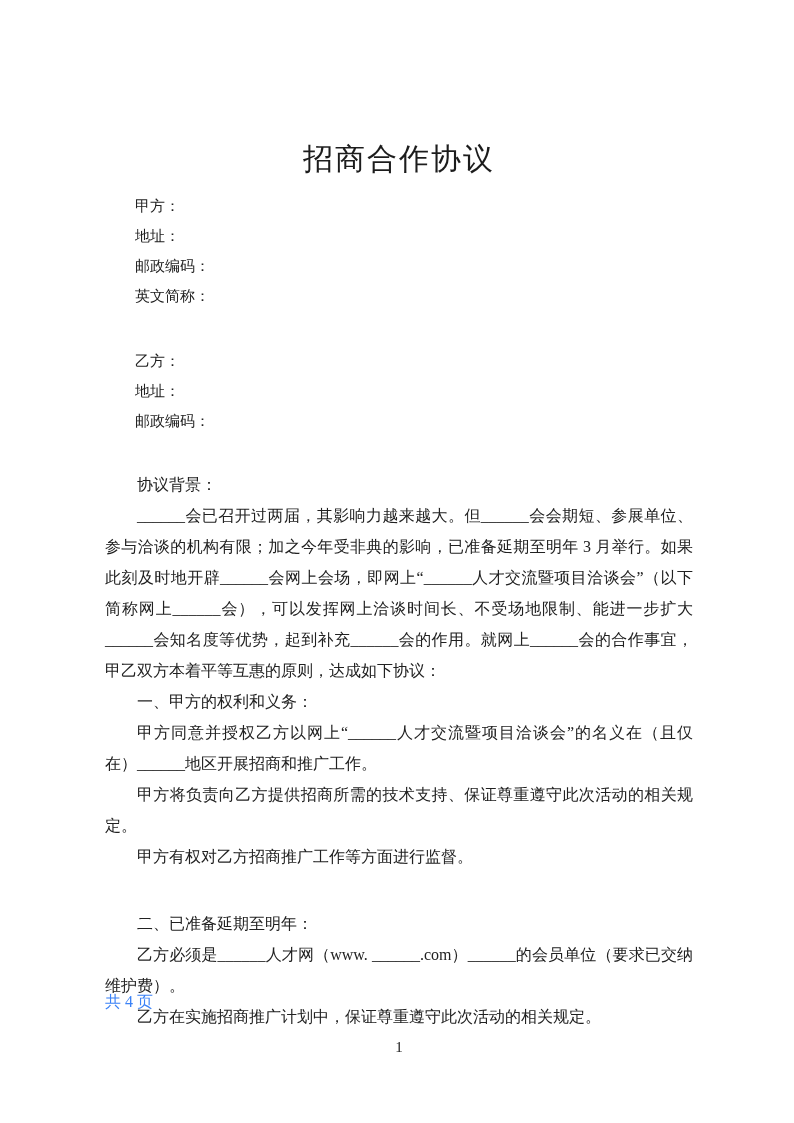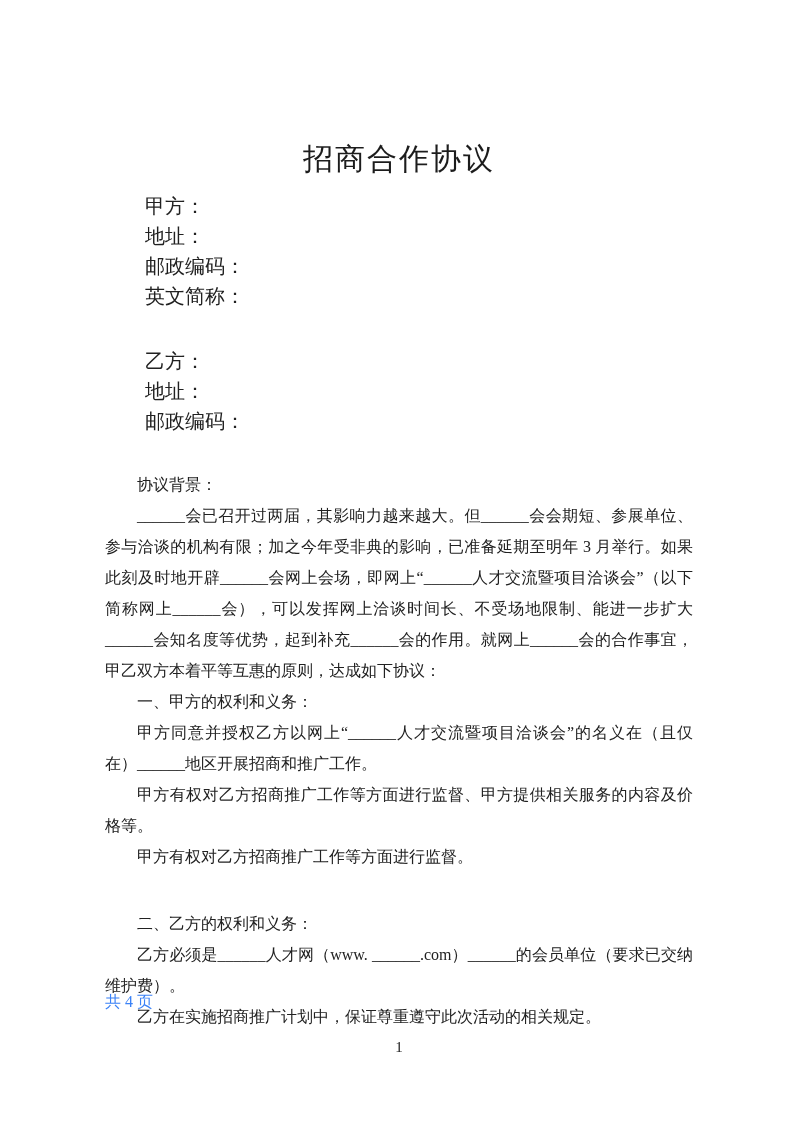--- a/index.html
+++ b/index.html
@@ -24,21 +24,21 @@
     font-size: 30px;
     font-weight: 400;
     line-height: 38px;
     text-align: center;
     letter-spacing: 2px;
     color: #1c1c1c;
   }
   .field-block { margin-top: 13px; }
   .field-block.party-b { margin-top: 35px; }
   .field {
-    font-size: 20px;
+    font-size: 15px;
     line-height: 30px;
     text-indent: 2em;
     white-space: pre;
   }
   .para {
     font-size: 16px;
     line-height: 31px;
     text-indent: 2em;
     text-align: justify;
     color: #212121;
@@ -79,24 +79,24 @@
       <p class="field">乙方：</p>
       <p class="field">地址：</p>
       <p class="field">邮政编码：</p>
     </div>
 
     <p class="para bg-heading">协议背景：</p>
     <p class="para">______会已召开过两届，其影响力越来越大。但______会会期短、参展单位、参与洽谈的机构有限；加之今年受非典的影响，已准备延期至明年 3 月举行。如果此刻及时地开辟______会网上会场，即网上“______人才交流暨项目洽谈会”（以下简称网上______会），可以发挥网上洽谈时间长、不受场地限制、能进一步扩大______会知名度等优势，起到补充______会的作用。就网上______会的合作事宜，甲乙双方本着平等互惠的原则，达成如下协议：</p>
 
     <p class="para">一、甲方的权利和义务：</p>
     <p class="para">甲方同意并授权乙方以网上“______人才交流暨项目洽谈会”的名义在（且仅在）______地区开展招商和推广工作。</p>
-    <p class="para">甲方有权对乙方招商推广工作等方面进行监督、甲方提供相关服务的内容及价格等。</p>
+    <p class="para">甲方将负责向乙方提供招商所需的技术支持、保证尊重遵守此次活动的相关规定。</p>
     <p class="para">甲方有权对乙方招商推广工作等方面进行监督。</p>
 
-    <p class="para section-gap">二、乙方的权利和义务：</p>
+    <p class="para section-gap">二、已准备延期至明年：</p>
     <p class="para">乙方必须是______人才网（www. ______.com）______的会员单位（要求已交纳维护费）。</p>
     <p class="para">乙方在实施招商推广计划中，保证尊重遵守此次活动的相关规定。</p>
 
     <p class="para page-number">1</p>
   </div>
 
   <p class="page-count">共 4 页</p>
 </div>
 
 </body></html>

